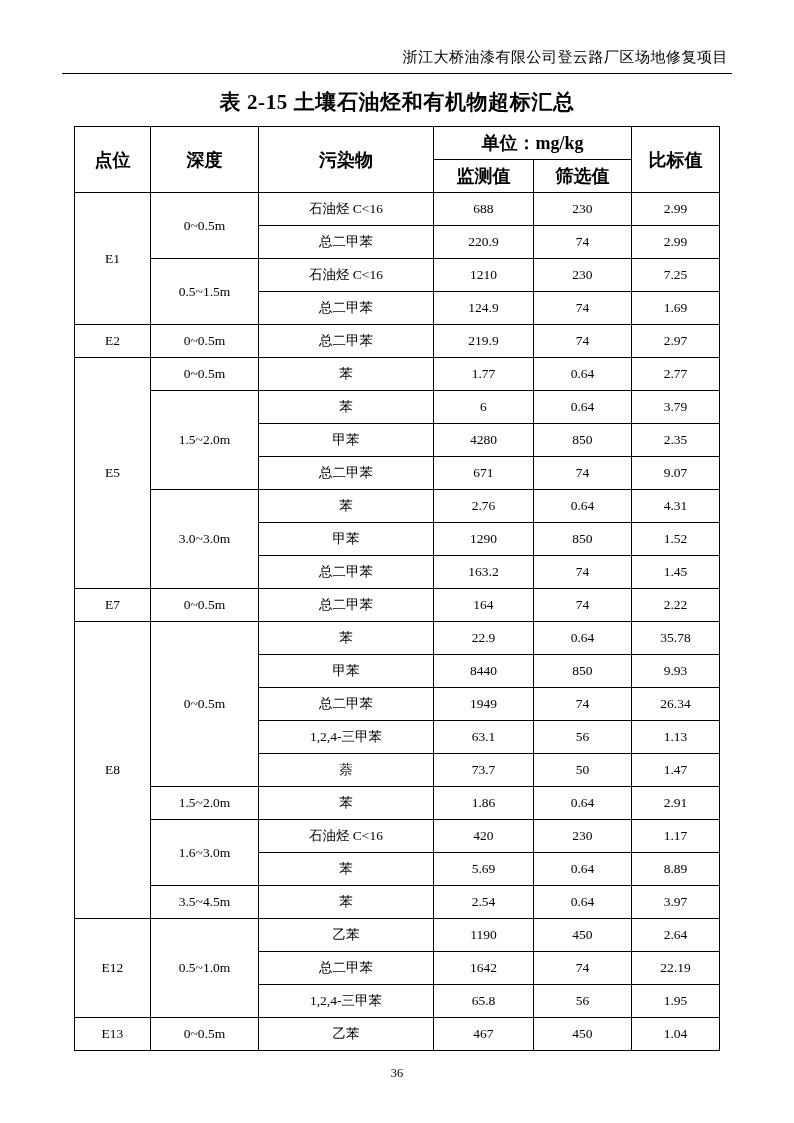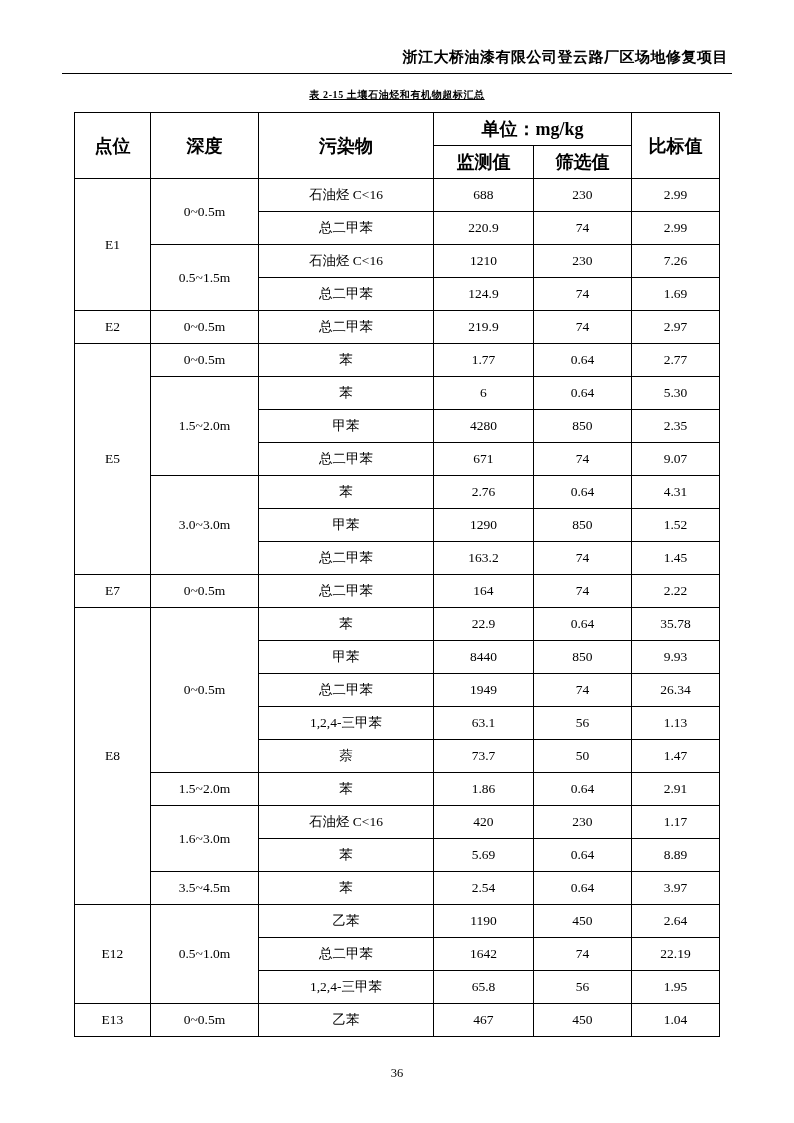--- a/index.html
+++ b/index.html
@@ -18,36 +18,35 @@
   .page {
     width: 794px;
     height: 1123px;
     box-sizing: border-box;
     padding: 48px 62px 40px 62px;
     position: relative;
   }
   .header {
     text-align: right;
     font-size: 15px;
-    font-weight: bold;
+    font-weight: normal;
     letter-spacing: 0.5px;
     padding-right: 4px;
     padding-bottom: 6px;
   }
   .header-rule {
     border-bottom: 1.6px solid #000;
     margin-bottom: 14px;
   }
   .table-title {
     text-align: center;
-    font-size: 10px;
+    font-size: 21px;
     font-weight: bold;
     letter-spacing: 0.6px;
     margin-bottom: 10px;
-    text-decoration: underline;
   }
   table.data {
     border-collapse: collapse;
     width: 645px;
     margin: 0 auto;
     table-layout: fixed;
   }
   table.data td, table.data th {
     border: 1px solid #000;
     text-align: center;
@@ -129,21 +128,21 @@
           <td class="num">总二甲苯</td>
           <td class="num">220.9</td>
           <td class="num">74</td>
           <td class="num">2.99</td>
         </tr>
         <tr>
           <td rowspan="2">0.5~1.5m</td>
           <td class="num">石油烃 C&lt;16</td>
           <td class="num">1210</td>
           <td class="num">230</td>
-          <td class="num">7.26</td>
+          <td class="num">7.25</td>
         </tr>
         <tr>
           <td class="num">总二甲苯</td>
           <td class="num">124.9</td>
           <td class="num">74</td>
           <td class="num">1.69</td>
         </tr>
         <tr>
           <td rowspan="1">E2</td>
           <td rowspan="1">0~0.5m</td>
@@ -158,21 +157,21 @@
           <td class="num">苯</td>
           <td class="num">1.77</td>
           <td class="num">0.64</td>
           <td class="num">2.77</td>
         </tr>
         <tr>
           <td rowspan="3">1.5~2.0m</td>
           <td class="num">苯</td>
           <td class="num">6</td>
           <td class="num">0.64</td>
-          <td class="num">5.30</td>
+          <td class="num">3.79</td>
         </tr>
         <tr>
           <td class="num">甲苯</td>
           <td class="num">4280</td>
           <td class="num">850</td>
           <td class="num">2.35</td>
         </tr>
         <tr>
           <td class="num">总二甲苯</td>
           <td class="num">671</td>

